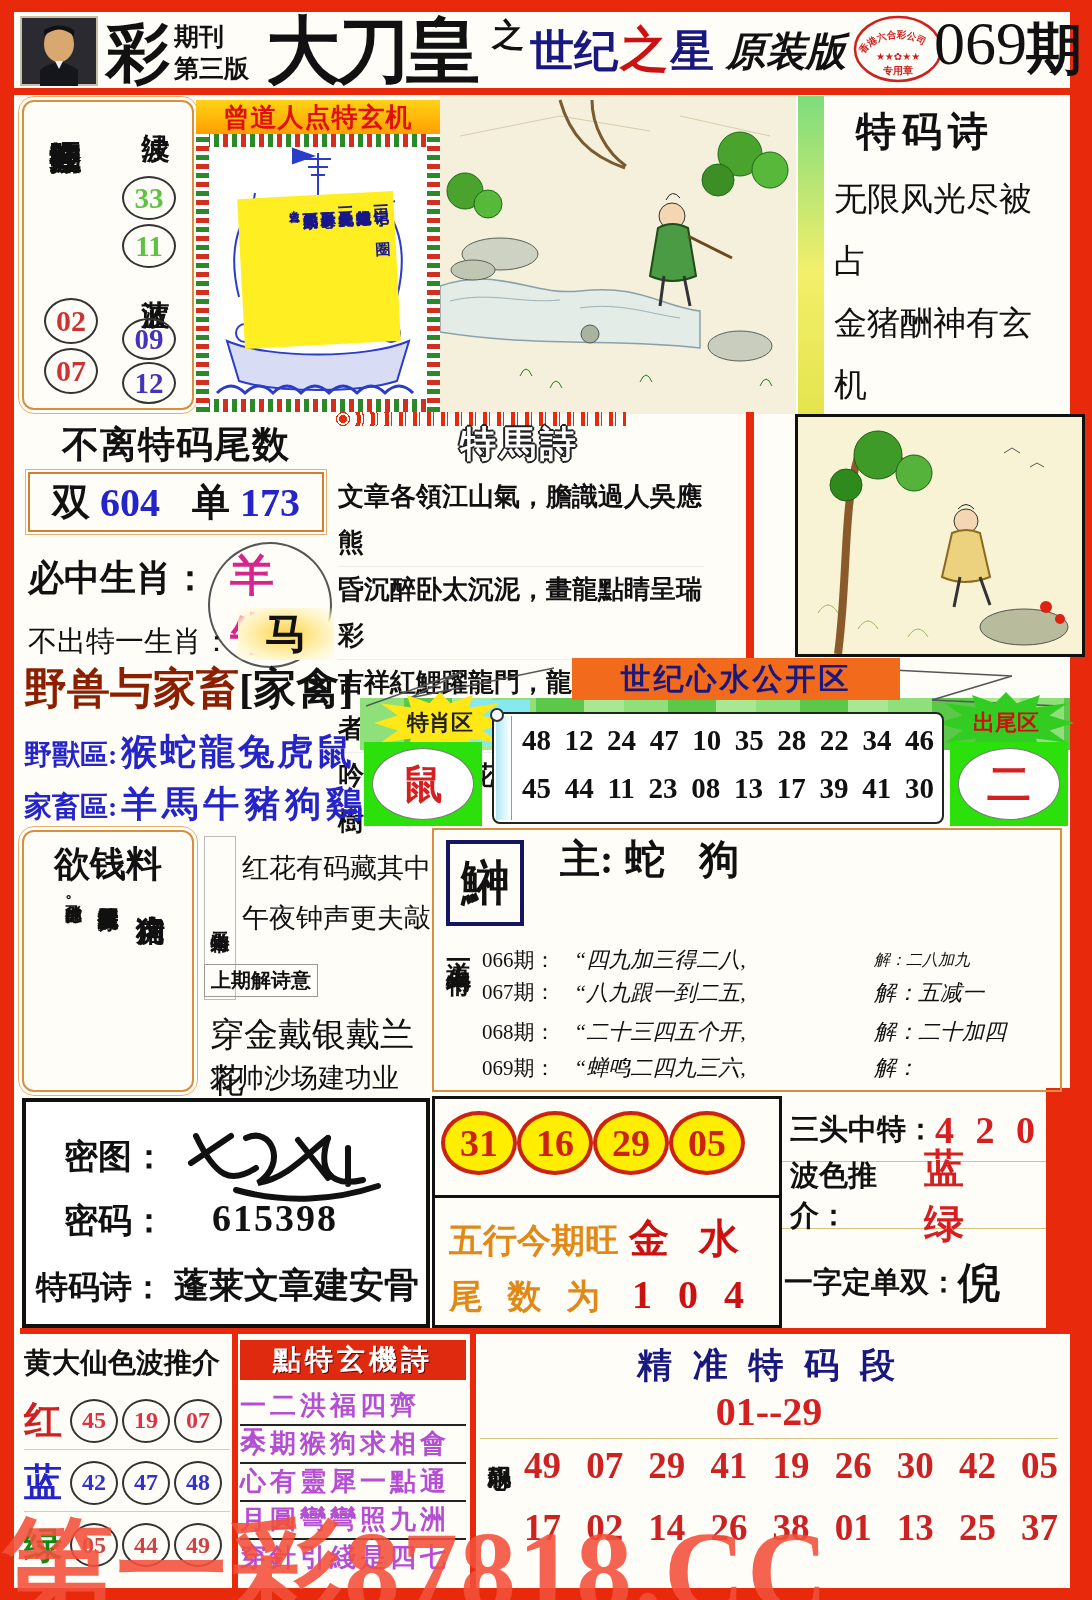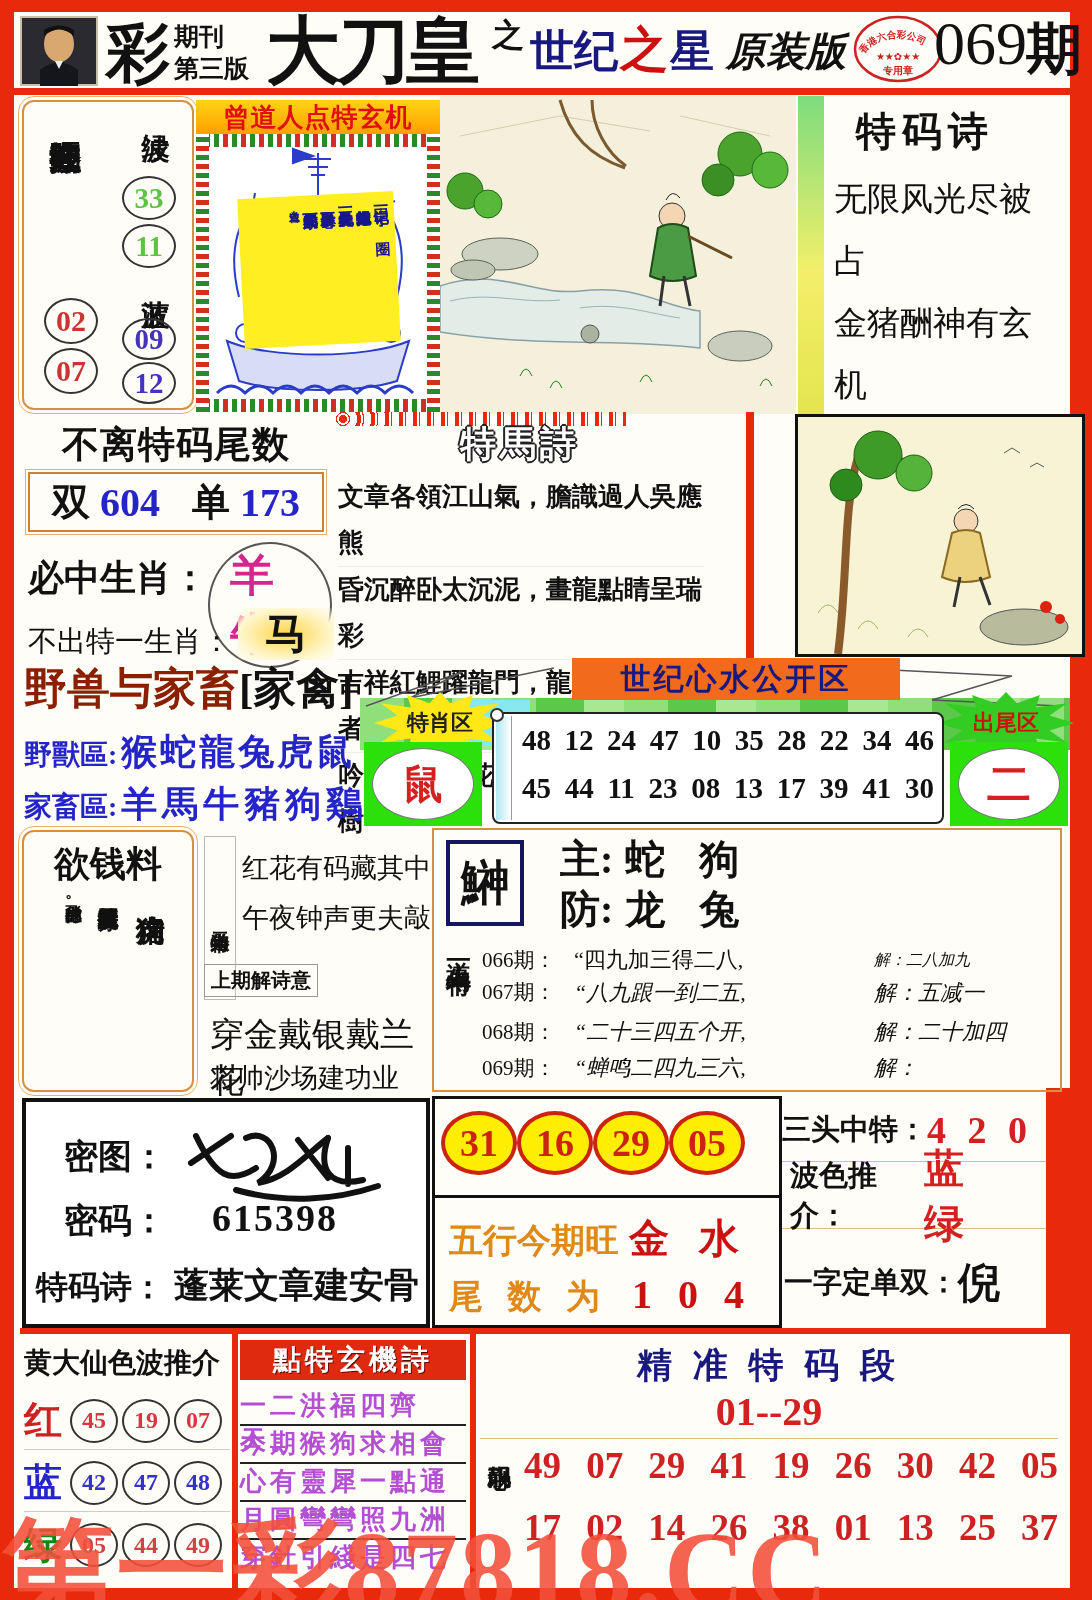--- a/index.html
+++ b/index.html
@@ -280,29 +280,25 @@
     <div class="abs" style="left:14px;top:184px;font-size:34px">穿金戴银戴兰花</div>
     <div class="abs" style="left:14px;top:232px;font-size:27px">将帅沙场建功业</div>
   </div>
 
   <div class="abs" style="left:432px;top:828px;width:630px;height:264px;border:2px solid #d89040">
     <div class="abs ctr b" style="left:12px;top:10px;width:78px;height:86px;border:4px solid #151560;font-size:48px">鰰</div>
     <div class="abs" style="left:126px;top:2px;white-space:nowrap">
       <span class="b" style="font-size:40px">主:</span>
       <span class="b" style="font-size:40px;letter-spacing:12px;margin-left:8px">蛇  狗</span>
     </div>
-    <div class="abs" style="left:126px;top:52px;white-space:nowrap">
-      <span class="b" style="font-size:40px">防:</span>
-      <span class="b" style="font-size:40px;letter-spacing:12px;margin-left:8px">龙  兔</span>
-    </div>
     <div class="abs vt b" style="left:8px;top:112px;font-size:25px;letter-spacing:2px">道人一句中特</div>
     <div class="abs" style="left:48px;top:112px;width:572px">
       <div style="display:flex;height:36px;align-items:center">
         <span style="width:92px;font-size:21px">066期：</span>
-        <span style="width:300px;font-size:22px;">“四九加三得二八,</span>
+        <span style="width:300px;font-size:22px;font-style:italic">“四九加三得二八,</span>
         <span style="font-size:16px;font-style:italic">解：二八加九</span>
       </div>
       <div style="display:flex;height:36px;align-items:flex-start">
         <span style="width:92px;font-size:21px">067期：</span>
         <span style="width:300px;font-size:22px;font-style:italic">“八九跟一到二五,</span>
         <span style="font-size:22px;font-style:italic">解：五减一</span>
       </div>
       <div style="display:flex;height:36px;align-items:center">
         <span style="width:92px;font-size:21px">068期：</span>
         <span style="width:300px;font-size:22px;font-style:italic">“二十三四五个开,</span>
@@ -345,21 +341,21 @@
       <span class="b" style="font-size:40px;color:#cc1111;letter-spacing:10px;margin-left:6px">金 水</span>
     </div>
     <div class="abs" style="left:14px;top:172px;white-space:nowrap">
       <span class="b" style="font-size:34px;color:#e08818;letter-spacing:8px">尾 数 为</span>
       <span class="b" style="font-size:40px;color:#cc1111;letter-spacing:8px;margin-left:20px">1 0 4</span>
     </div>
   </div>
 
   <div class="abs" style="left:782px;top:1098px;width:264px;height:230px">
     <div class="abs" style="left:0;top:0;width:264px;height:64px;border-bottom:1px solid #d8c080;display:flex;align-items:center">
-      <span class="b" style="font-size:29px;">三头中特：</span>
+      <span class="b" style="font-size:29px;margin-left:8px">三头中特：</span>
       <span class="b" style="font-size:38px;color:#d42020;letter-spacing:6px">4 2 0</span>
     </div>
     <div class="abs" style="left:0;top:65px;width:264px;height:66px;border-bottom:1px solid #d8c080;display:flex;align-items:center">
       <span class="b" style="font-size:29px;margin-left:8px">波色推介：</span>
       <span class="b" style="font-size:40px;color:#d42020;letter-spacing:14px">蓝  绿</span>
     </div>
     <div class="abs" style="left:0;top:150px;width:264px;height:70px;display:flex;align-items:center">
       <span class="b" style="font-size:29px;margin-left:2px">一字定单双：</span>
       <span class="b" style="font-size:42px">倪</span>
     </div>

